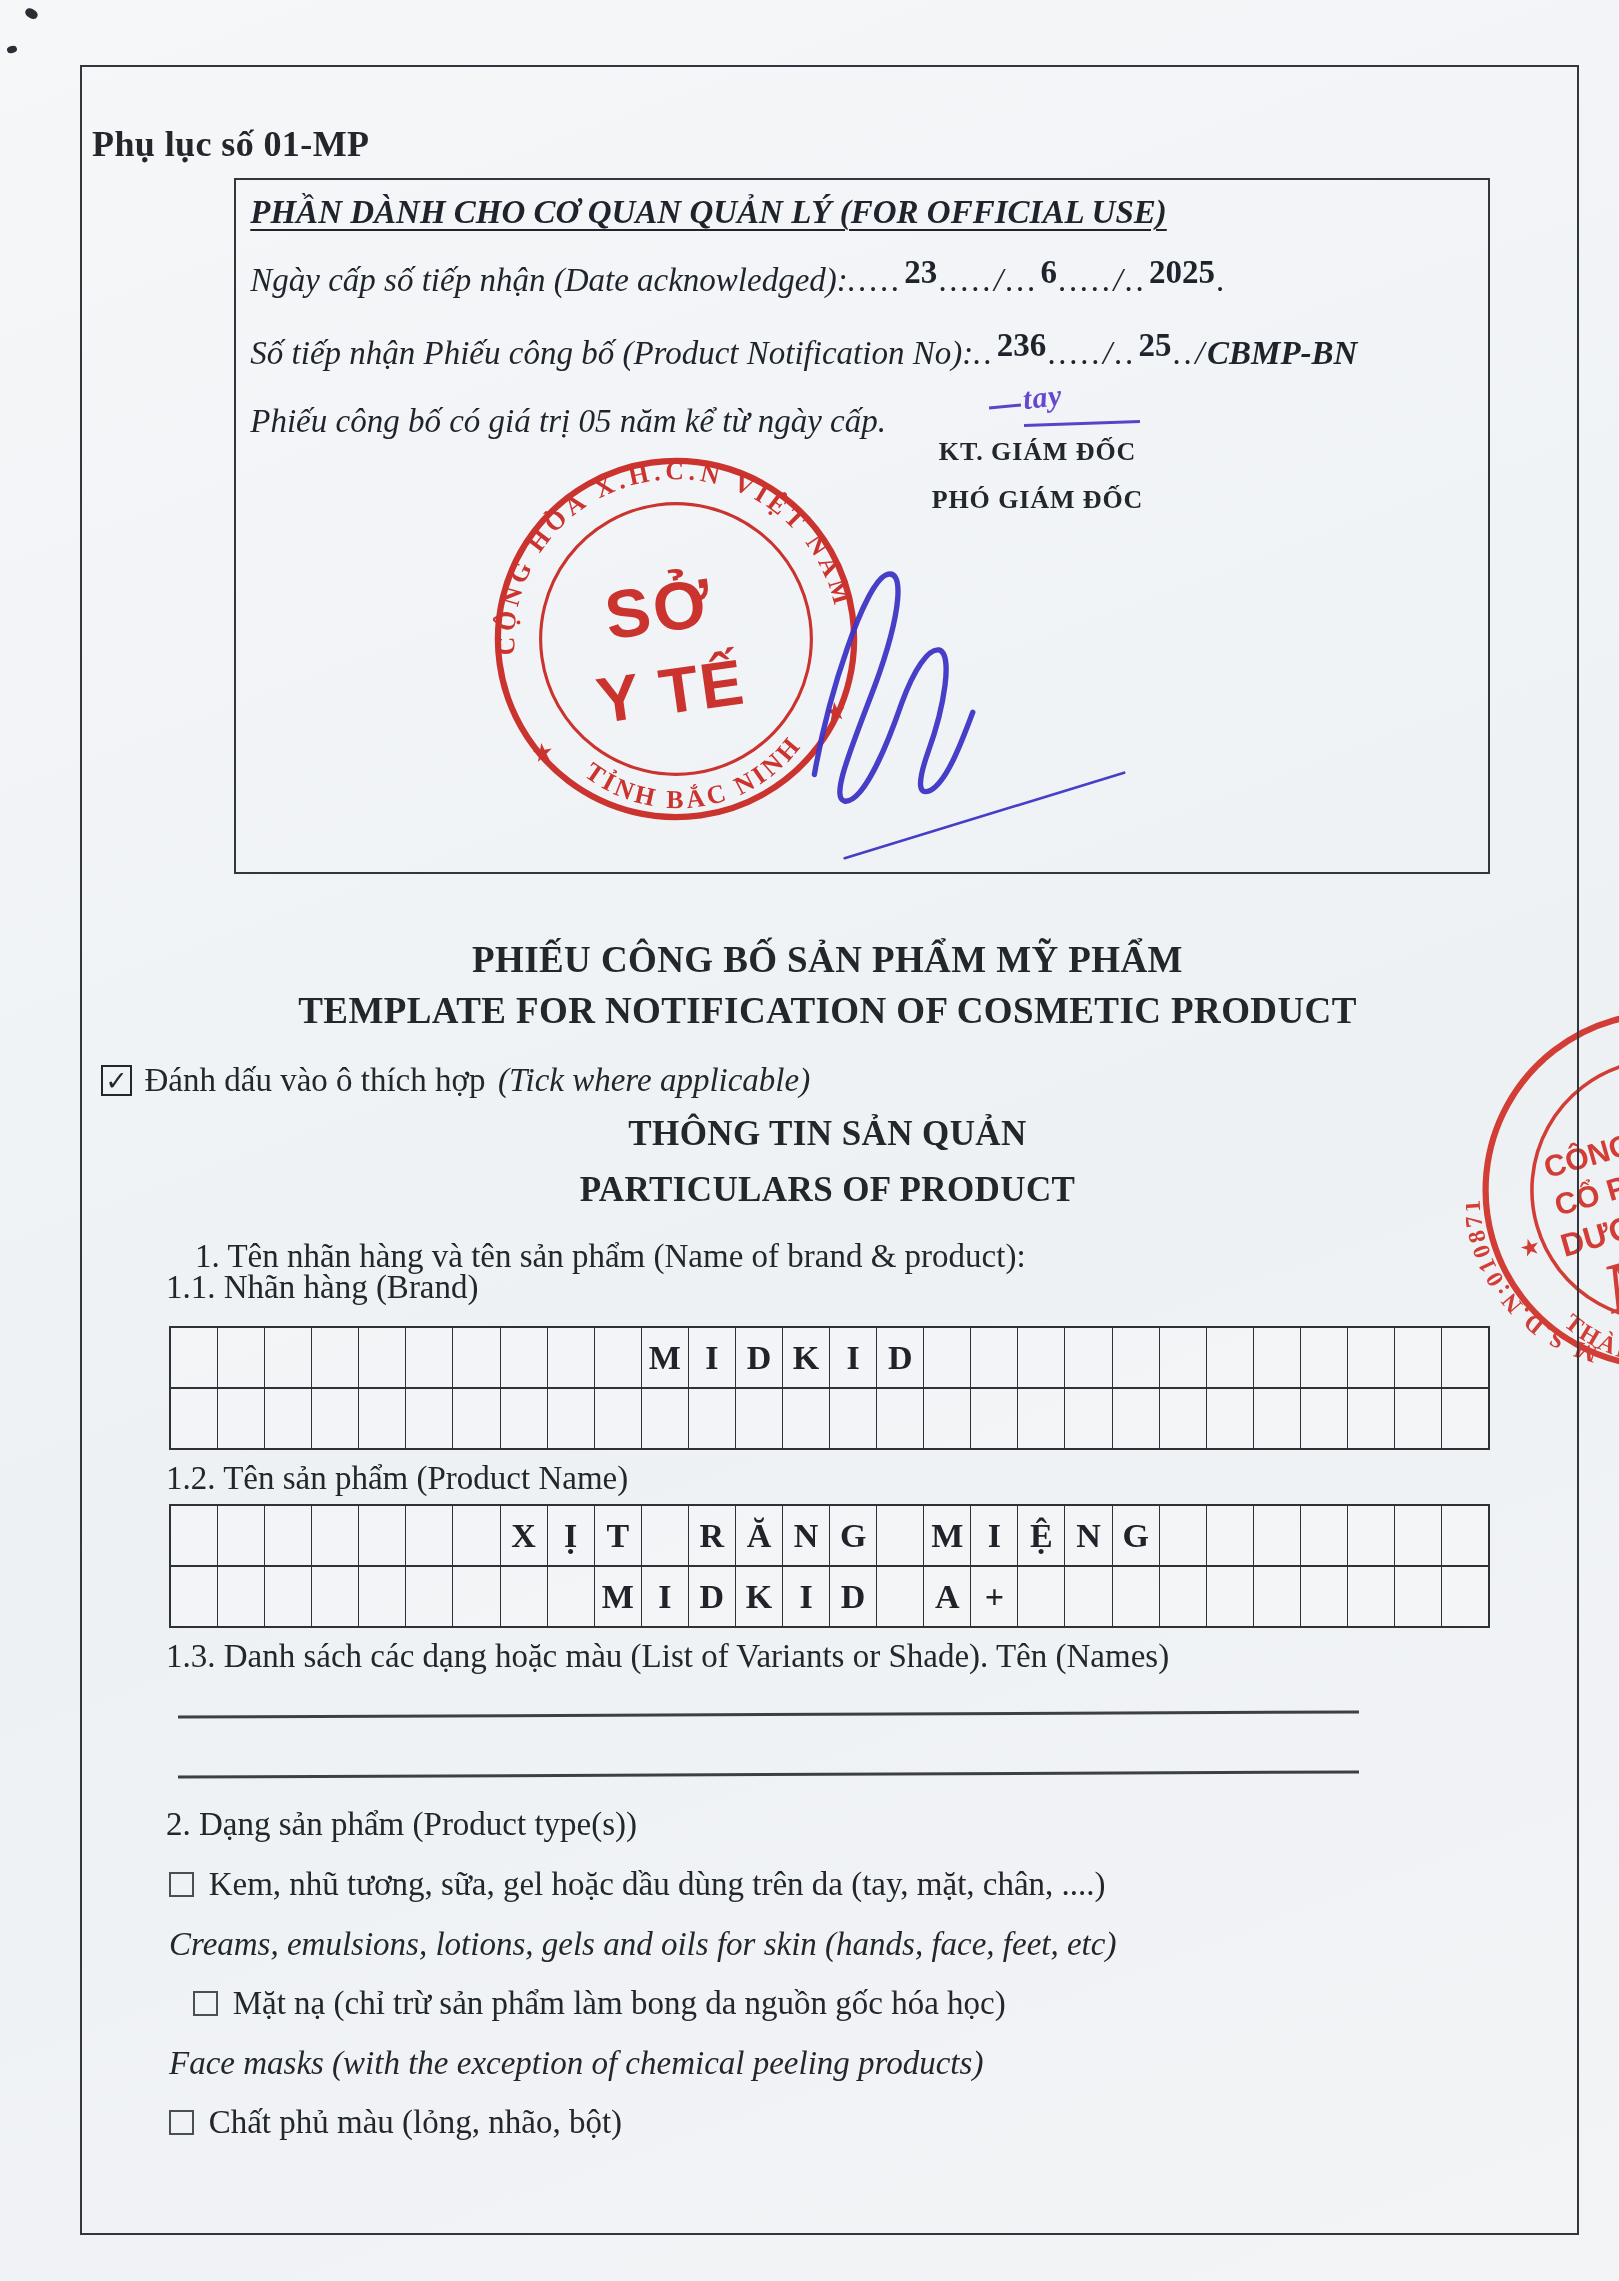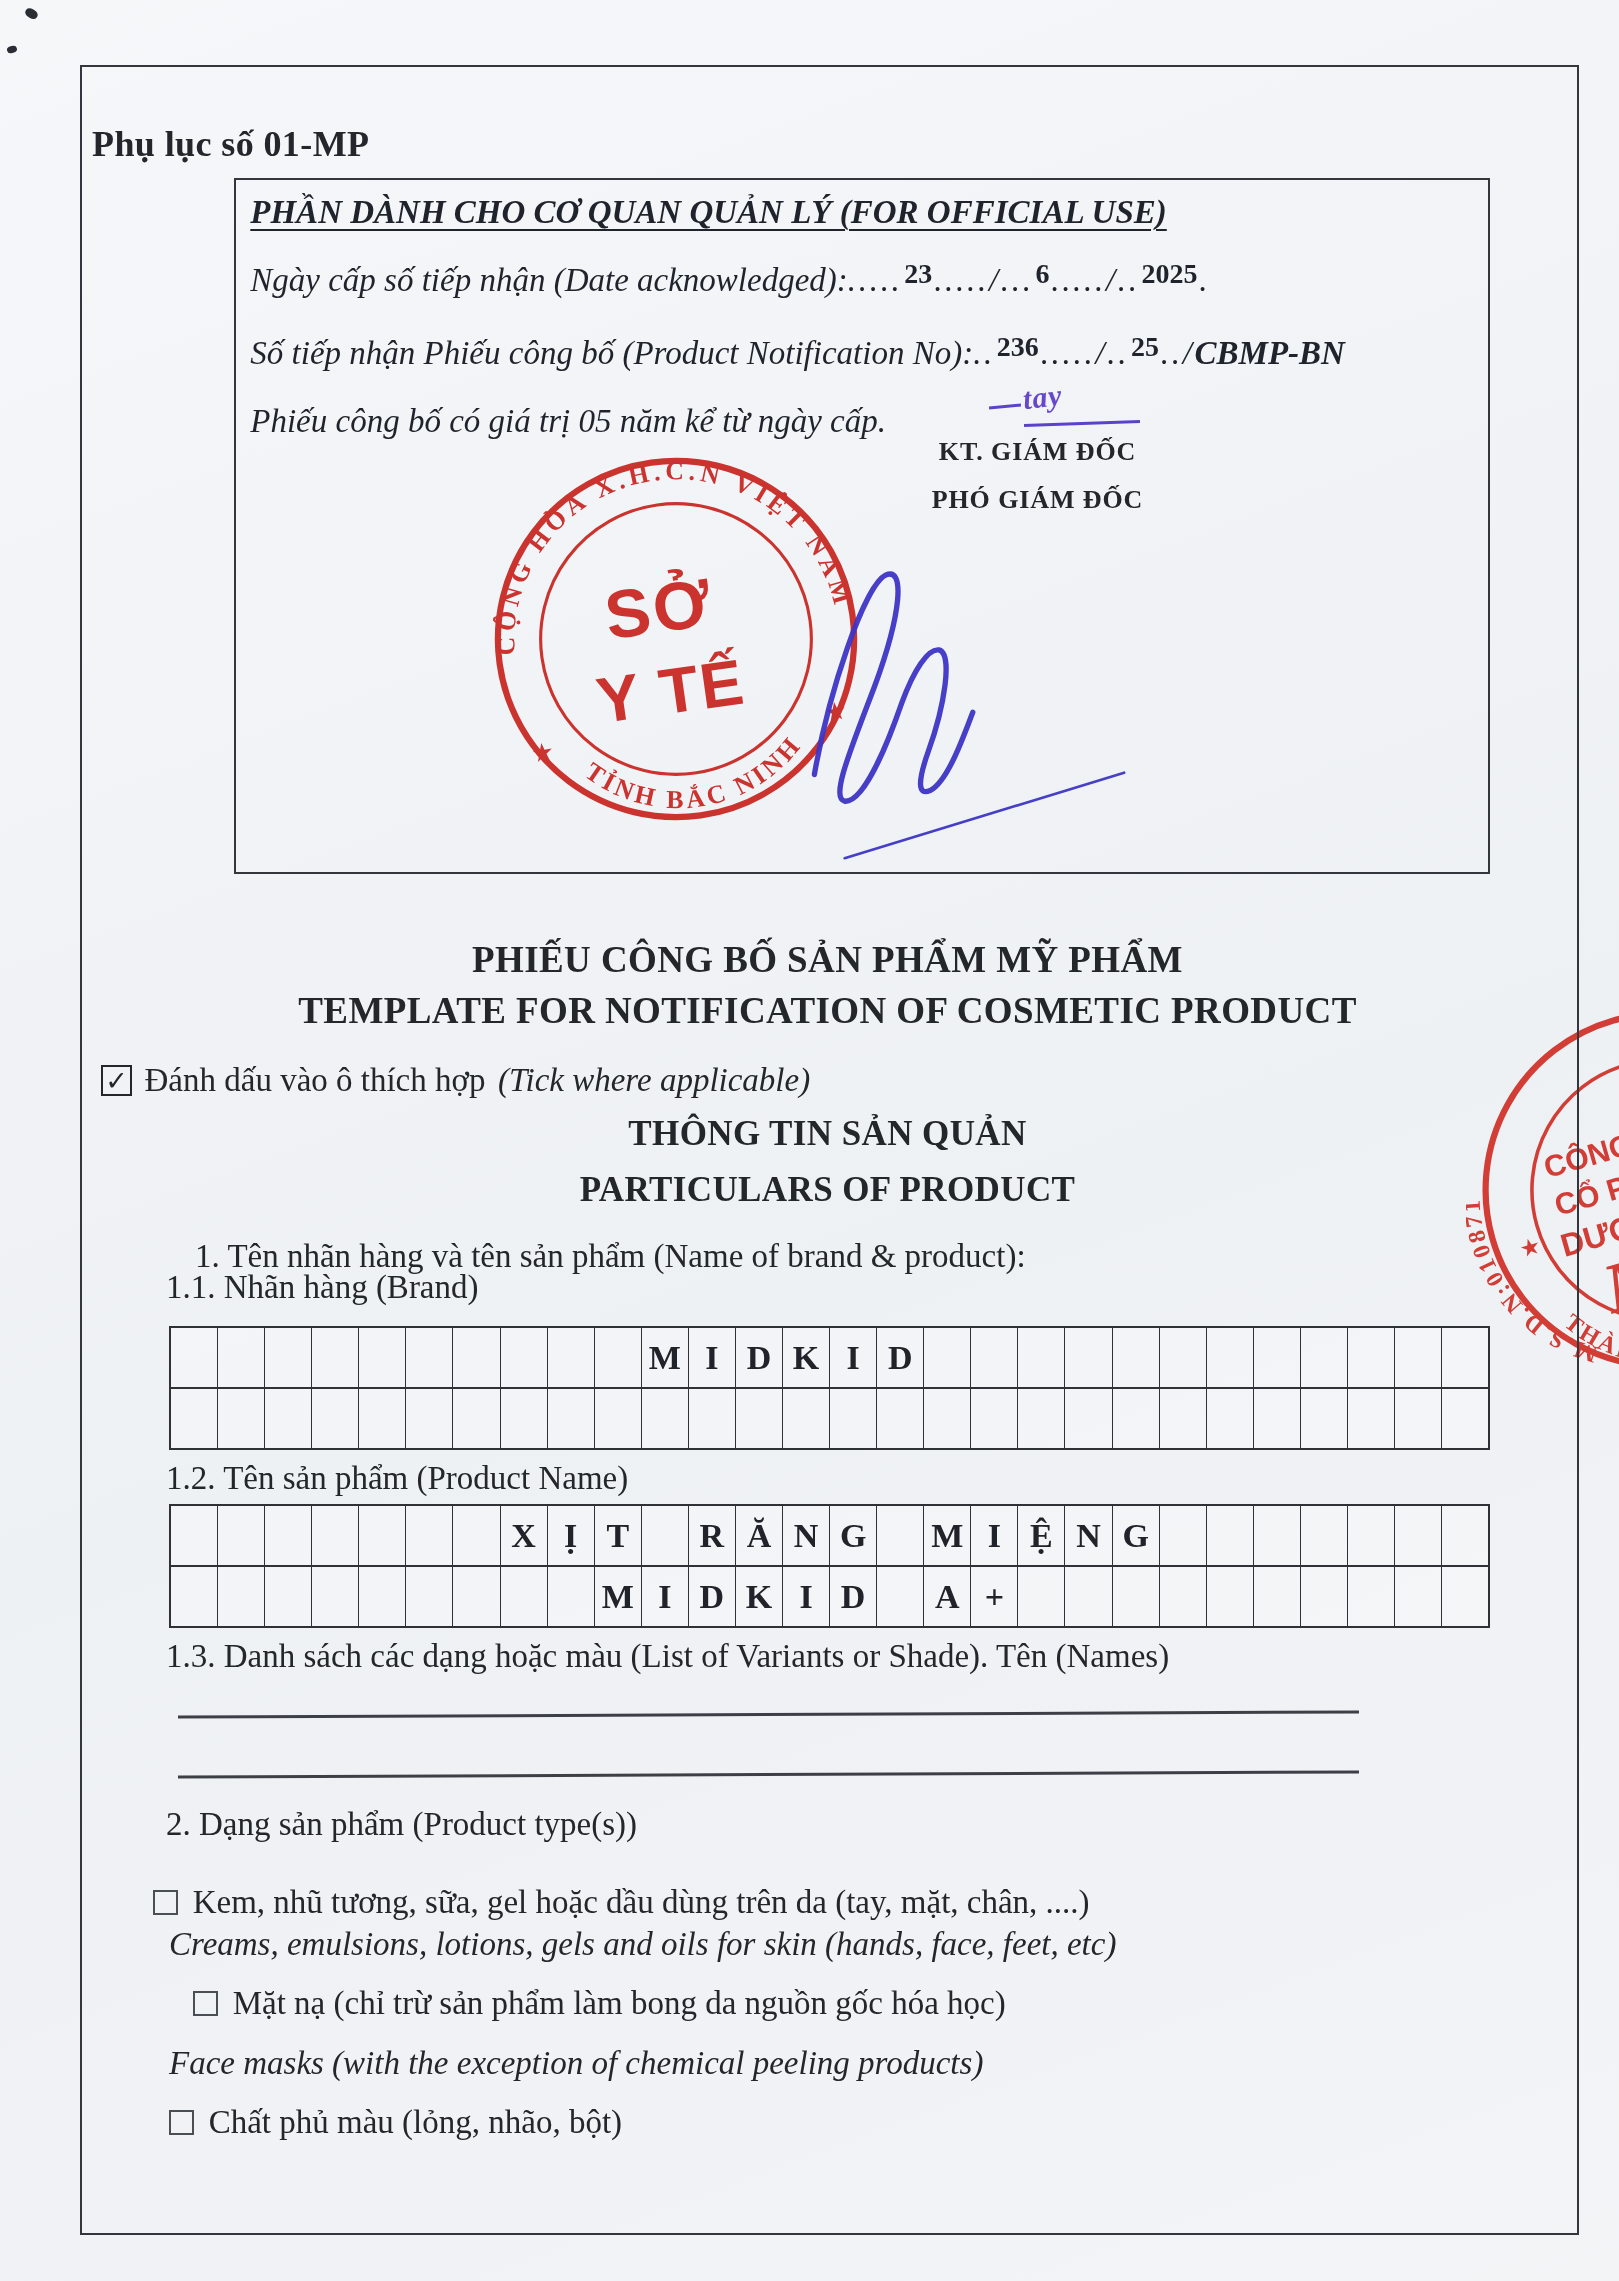--- a/index.html
+++ b/index.html
@@ -20,21 +20,21 @@
   .obox{
     left:234px;top:178px;width:1252px;height:692px;
     border:2.7px solid #33373d;z-index:1;
   }
   .obox .line{position:absolute;left:14.3px;white-space:nowrap;font-style:italic;font-size:33px;color:#1f232c;}
   .obox .heading{top:14.3px;font-size:33px;font-weight:600;text-decoration:underline;text-underline-offset:6.2px;text-decoration-thickness:2.2px;}
   .obox .l-date{top:82px;}
   .obox .l-notif{top:155px;}
   .obox .l-valid{top:223px;}
   .dots{letter-spacing:2.7px;font-style:italic;}
-  .fillval{font-style:normal;font-weight:bold;font-size:28px;position:relative;top:-8px;padding:0 1.8px;}
+  .fillval{font-style:normal;font-weight:bold;font-size:33px;position:relative;top:-8px;padding:0 1.8px;}
   .suffix-bold{font-weight:bold;font-style:italic;}
   .dir-line{position:absolute;left:463px;width:677px;text-align:center;font-weight:bold;font-size:26px;letter-spacing:0.9px;z-index:2;}
   .dir1{top:257px;}
   .dir2{top:305px;}
   .signer-name{position:absolute;left:392px;top:608px;width:677px;text-align:center;font-weight:bold;font-size:37px;z-index:5;}
   .stampsvg{position:absolute;left:253px;top:272px;z-index:3;opacity:.92;}
   .sigsvg{position:absolute;left:514px;top:356px;z-index:4;}
   .stamp-arc{font-weight:bold;}
   
   .hand-note{
@@ -62,21 +62,21 @@
   .bodyline{font-size:33px;white-space:nowrap;}
   .s1{left:162px;top:1238px;margin-left:33px;}
   .s11{left:166px;top:1269px;}
   .s12{left:166px;top:1460px;}
   .s13{left:166px;top:1638px;}
   .s2t{left:166px;top:1806px;}
   .cbline{display:flex;align-items:center;gap:14.3px;}
   .cb{
     display:inline-block;width:21.4px;height:21.4px;border:2.2px solid #4a4e55;flex:0 0 auto;
   }
-  .i1{left:153px;top:1866px;margin-top:18px;}
+  .i1{left:169px;top:1866px;}
   .e1{left:169px;top:1926px;font-style:italic;}
   .i2{left:169px;top:1985px;padding-left:24px;}
   .e2{left:169px;top:2045px;font-style:italic;}
   .i3{left:169px;top:2104px;}
   
   .lgrid{left:169px;width:1317px;border:2.7px solid #2e3136;background:rgba(255,255,255,.25);}
   .g1{top:1326px;}
   .g2{top:1504px;}
   .grid-row{display:flex;height:59px;}
   .grid-row + .grid-row{border-top:2.2px solid #2e3136;}

